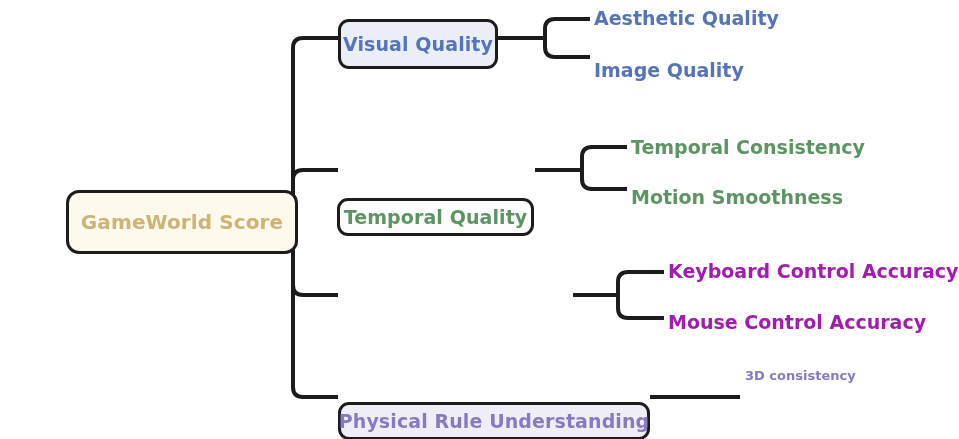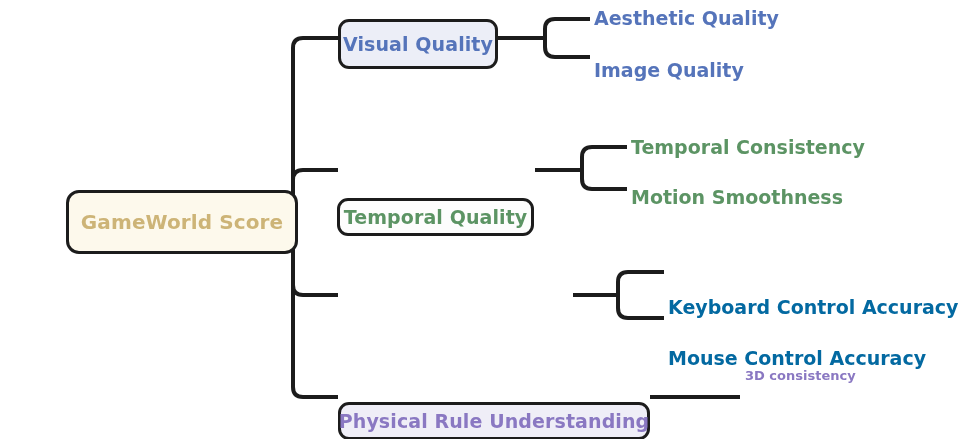--- a/index.html
+++ b/index.html
@@ -83,21 +83,21 @@
     width: 312px; height: 38px;
     background: #efeef7;
     color: #8a78c2;
     font-size: 19px;
     margin-top: 24px;
   }
 
   
   .leaf-blue   { color: #5574ba; }
   .leaf-green  { color: #5c9464; }
-  .leaf-red    { color: #0369a1; margin-top: 36px; }
+  .leaf-red    { color: #a21caf; }
   .leaf-purple { color: #8a78c2; }
 
   #leaf-aesthetic { left: 594px; top: 9px;   font-size: 19px; }
   #leaf-image     { left: 594px; top: 61px;  font-size: 19px; }
   #leaf-tempcons  { left: 631px; top: 138px; font-size: 19px; }
   #leaf-motion    { left: 631px; top: 188px; font-size: 19px; }
   #leaf-keyboard  { left: 668px; top: 262px; font-size: 19px; }
   #leaf-mouse     { left: 668px; top: 313px; font-size: 19px; }
   #leaf-3d        { left: 745px; top: 369px; font-size: 13px; }
 </style>

